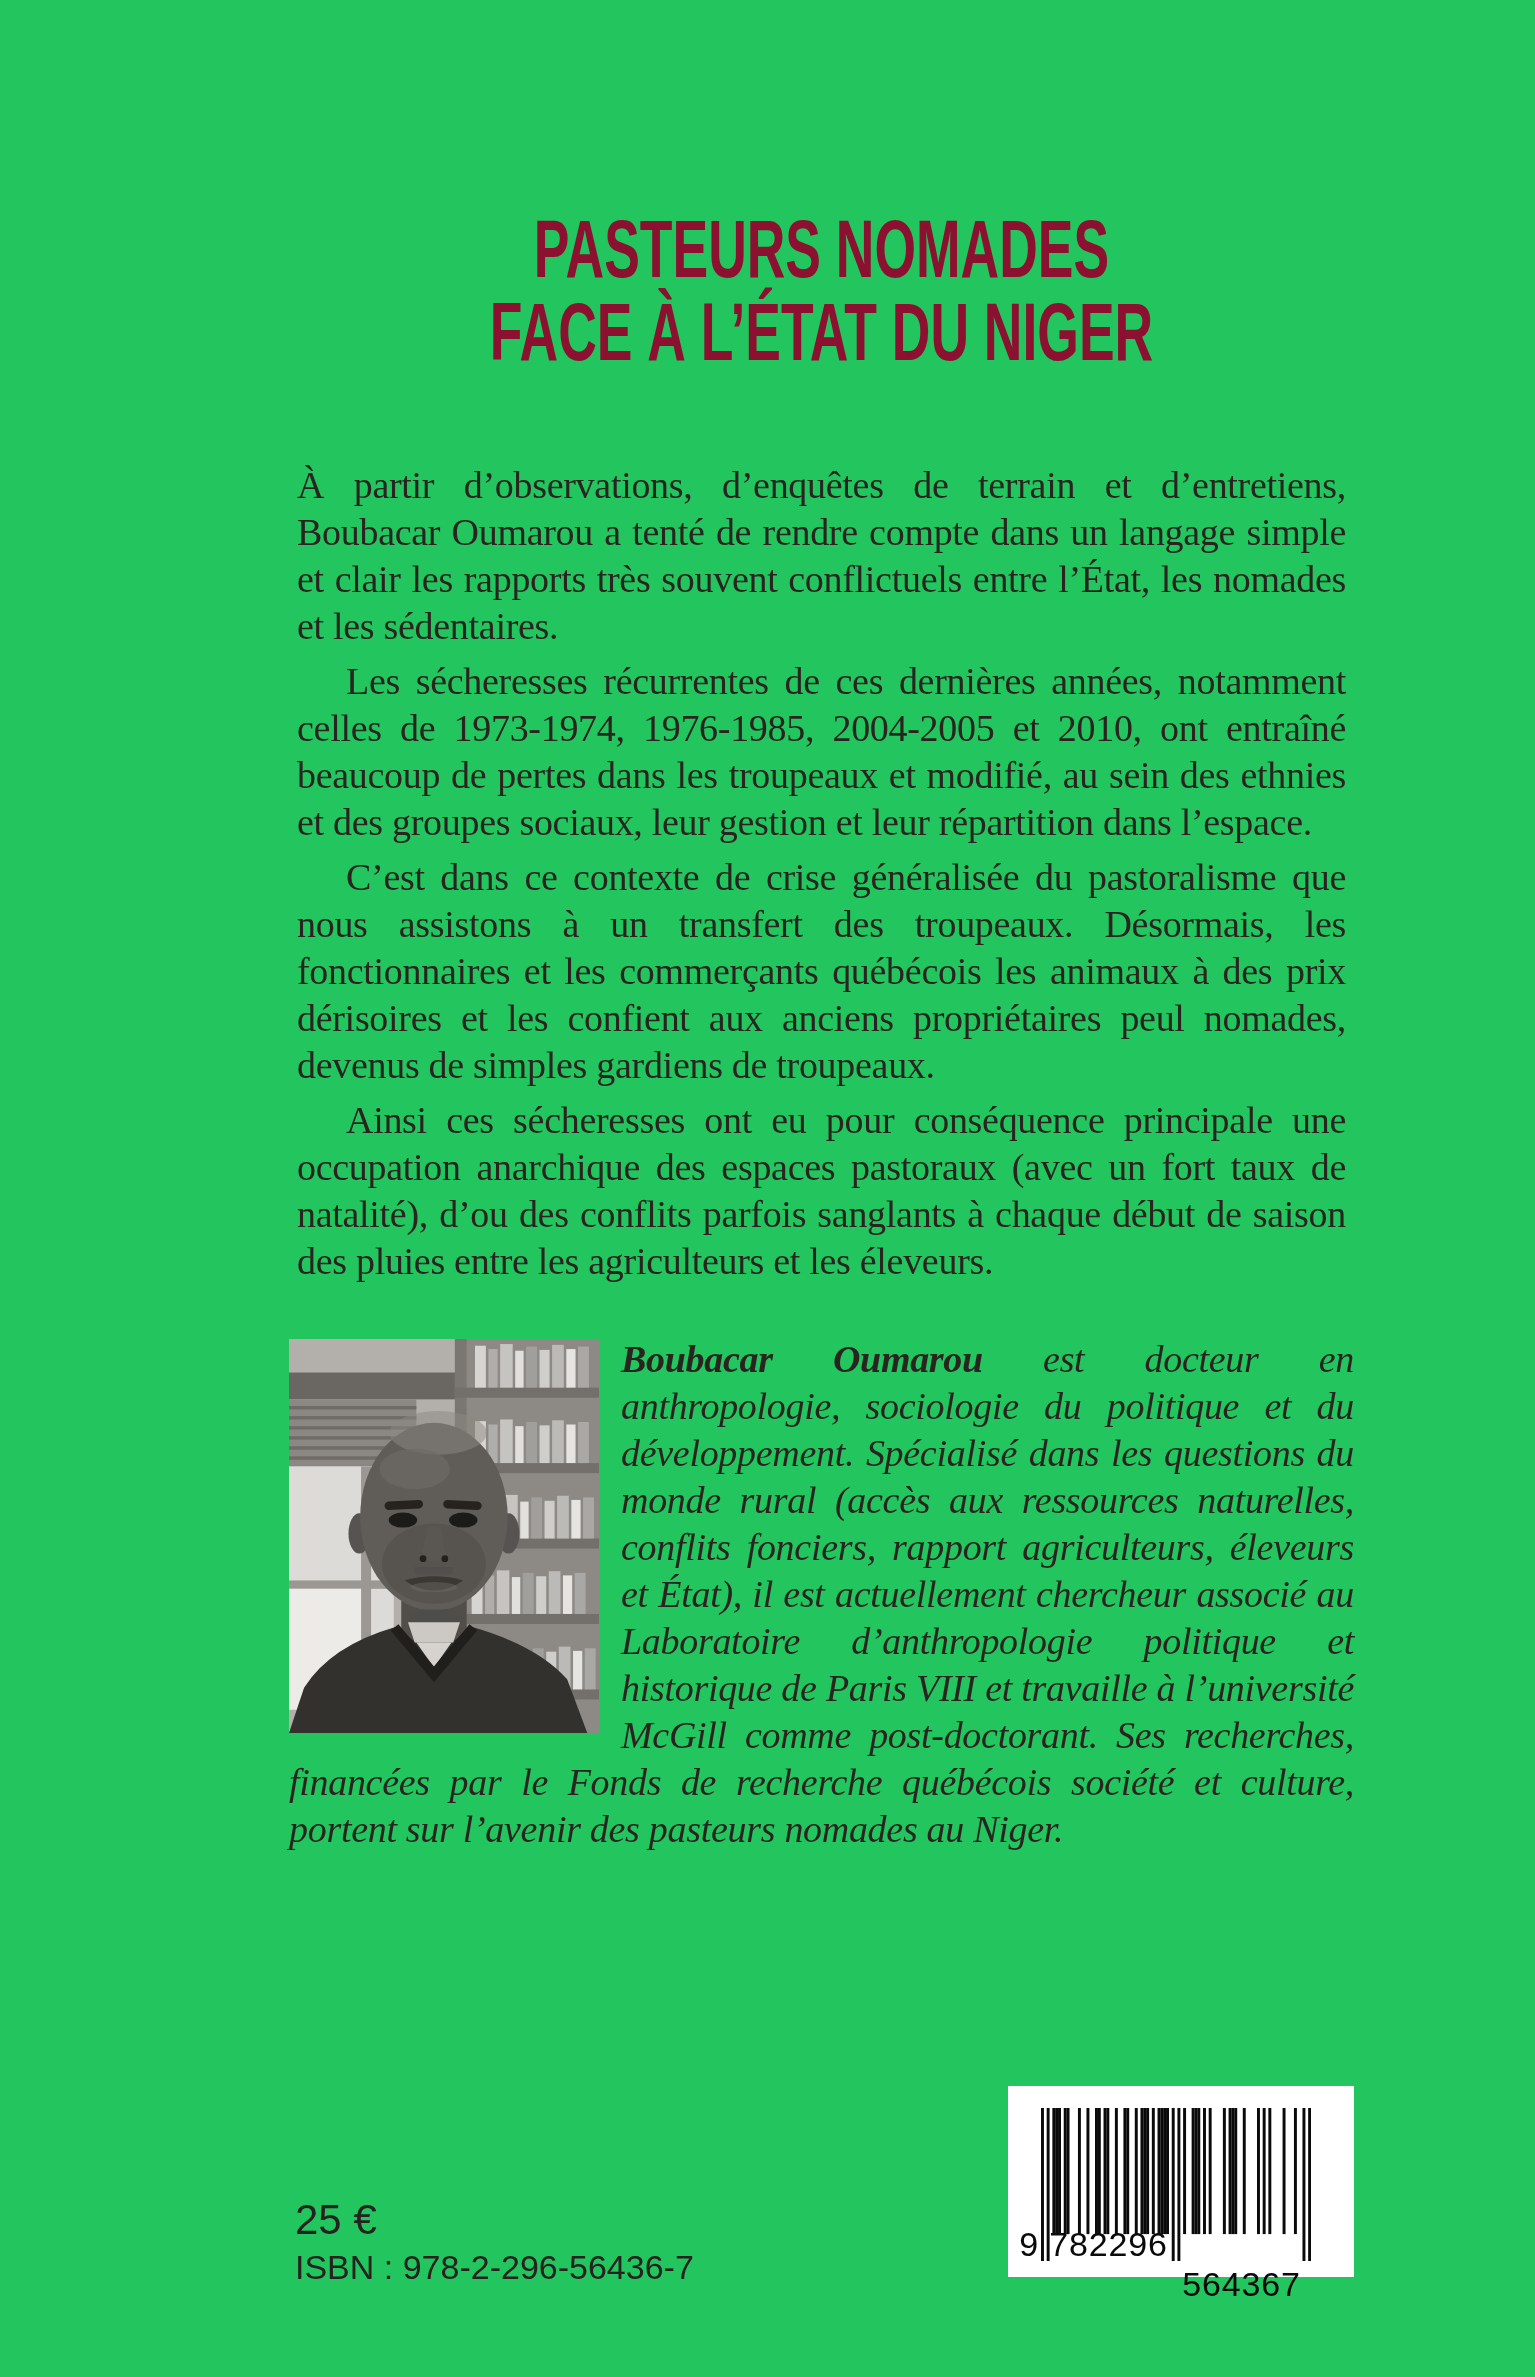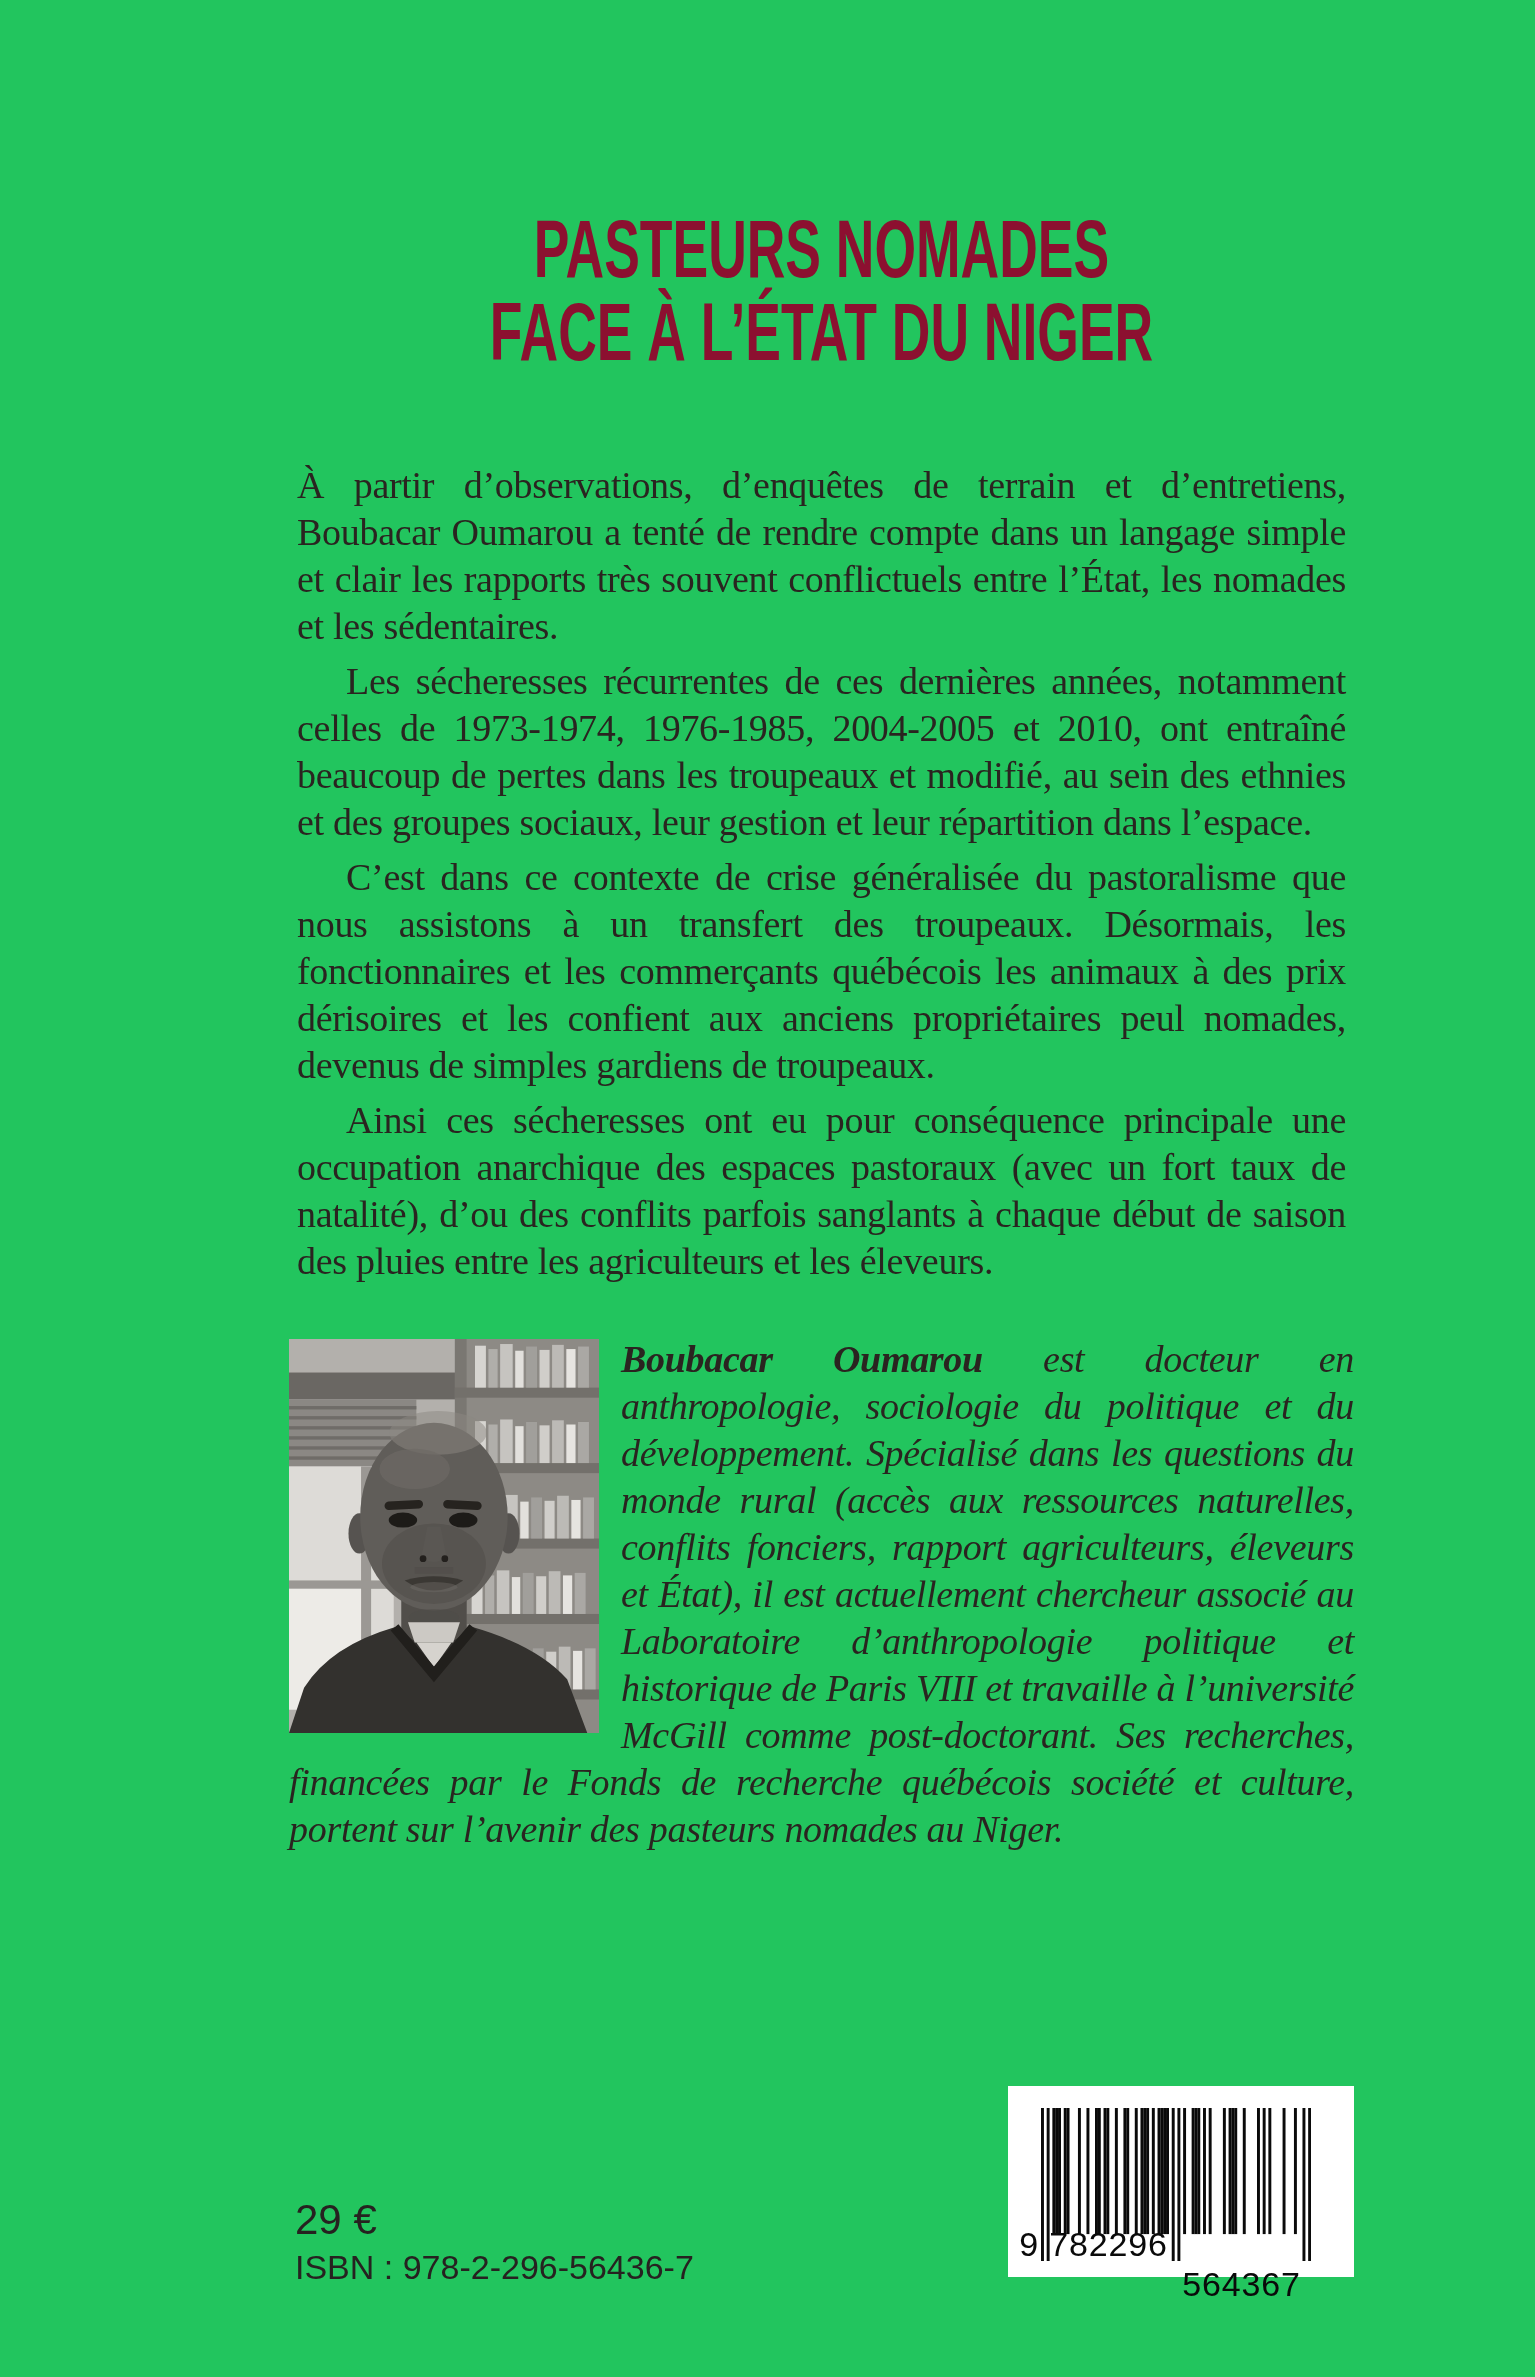--- a/index.html
+++ b/index.html
@@ -152,21 +152,21 @@
           <path d="M0,470 L18,416 Q50,366 126,344 L173,376 L220,344 Q296,366 332,406 L356,470 Z" fill="#33312e"></path>
           <polygon points="142,338 204,338 196,362 150,362" fill="#ccc9c4"></polygon>
           <polygon points="152,362 194,362 173,392" fill="#d6d3ce"></polygon>
           <path d="M126,344 L173,400 L220,344" stroke="#211f1c" stroke-width="12" fill="none"></path>
         </g>
       </svg>
     </span>
     <p><strong>Boubacar Oumarou</strong><span> est docteur en anthropologie, sociologie du politique et du développement. Spécialisé dans les questions du monde rural (accès aux ressources naturelles, conflits fonciers, rapport agriculteurs, éleveurs et État), il est actuellement chercheur associé au Laboratoire d’anthropologie politique et historique de Paris VIII et travaille à l’université McGill comme post-doctorant. Ses recherches, financées par le Fonds de recherche québécois société et culture, portent sur l’avenir des pasteurs nomades au Niger.</span></p>
   </div>
 
-  <div class="price">29 €</div>
+  <div class="price">25 €</div>
   <div class="isbn">ISBN : 978-2-296-56436-7</div>
 
   <div class="barcode">
     <svg class="bars" preserveAspectRatio="none" viewBox="0 0 322.05 182">
         <rect x="0.00" y="0" width="3.51" height="182" fill="#0a0a0a"></rect>
         <rect x="6.78" y="0" width="3.51" height="182" fill="#0a0a0a"></rect>
         <rect x="13.56" y="0" width="3.51" height="150" fill="#0a0a0a"></rect>
         <rect x="16.95" y="0" width="3.51" height="150" fill="#0a0a0a"></rect>
         <rect x="20.34" y="0" width="3.51" height="150" fill="#0a0a0a"></rect>
         <rect x="27.12" y="0" width="3.51" height="150" fill="#0a0a0a"></rect>

